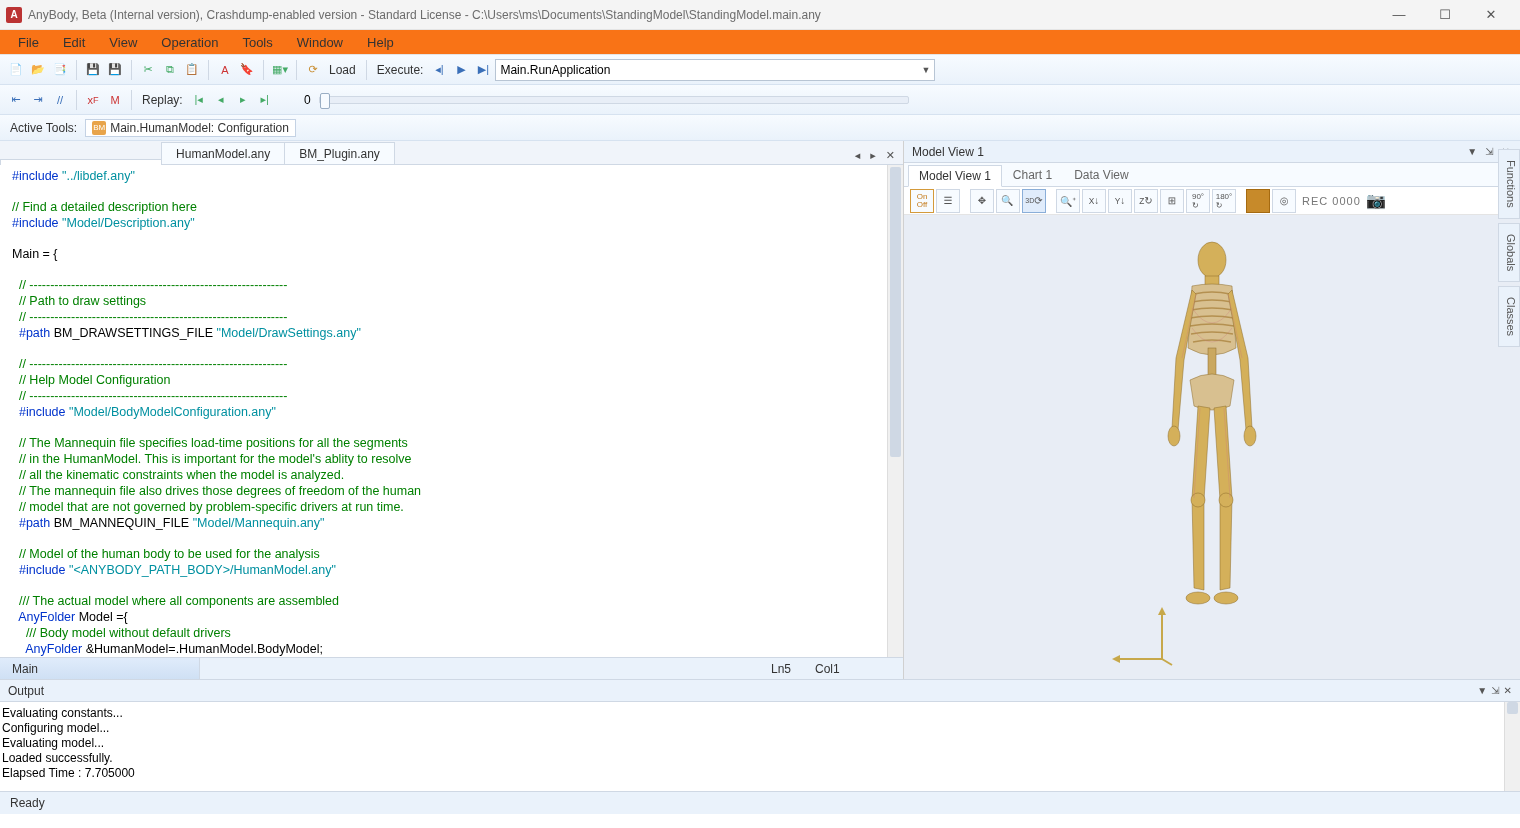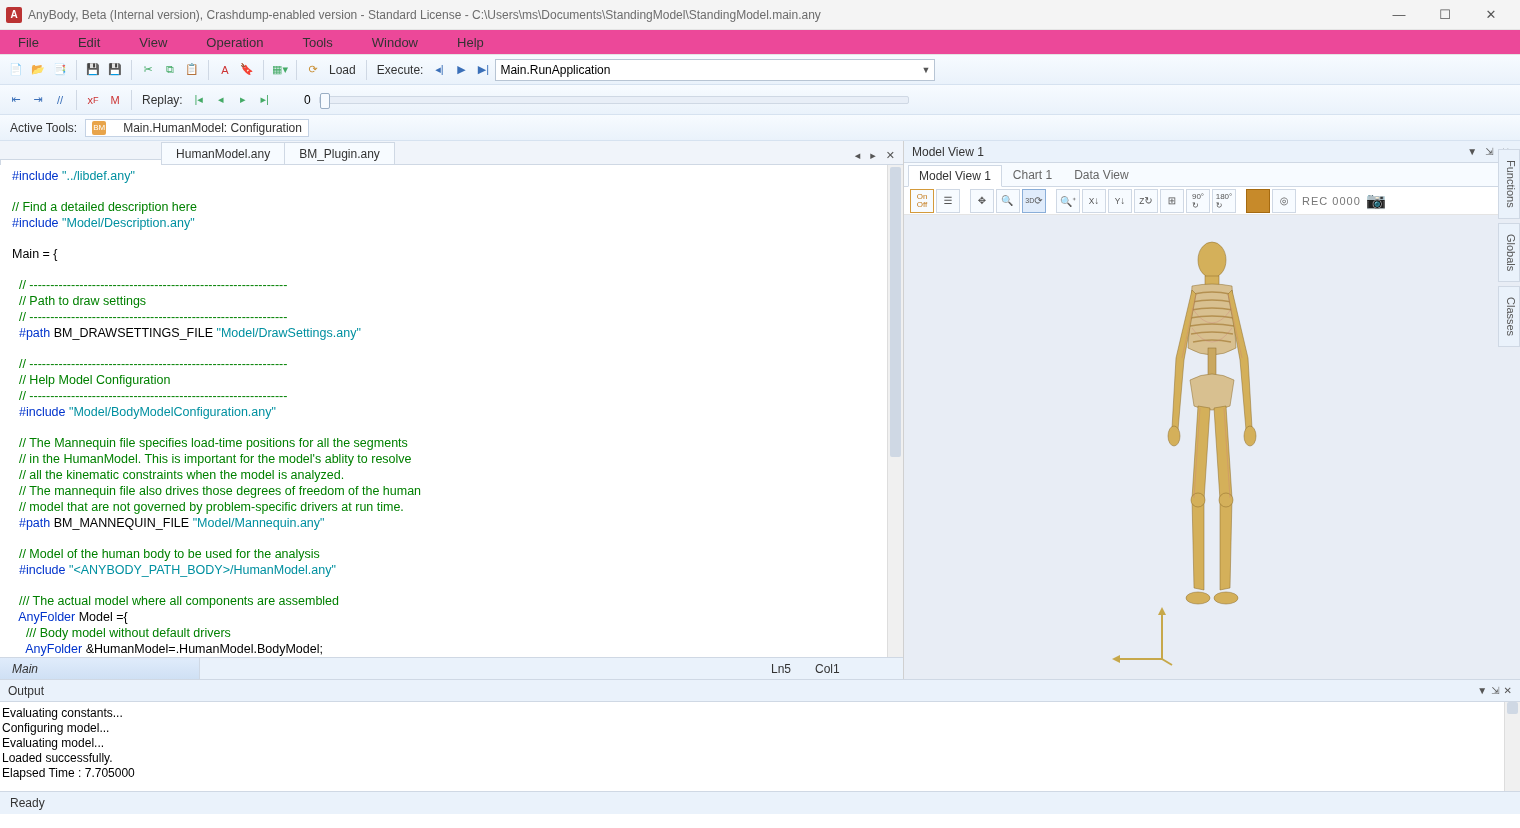--- a/index.html
+++ b/index.html
@@ -5,36 +5,36 @@
 * { margin: 0; padding: 0; box-sizing: border-box; font-family: "Segoe UI", Tahoma, sans-serif; }
 html, body { width: 1520px; height: 828px; overflow: hidden; background: #fff; }
 
 
 .titlebar { height: 30px; background: #f4f4f4; display: flex; align-items: center; padding: 0 6px 0 6px; font-size: 12px; color: #6c6c6c; border-bottom: 1px solid #e4e4e4; }
 .titlebar .app-icon { width: 16px; height: 16px; margin-right: 6px; background: #b33; border-radius: 2px; display:flex;align-items:center;justify-content:center;color:#fff;font-size:10px;font-weight:bold;}
 .win-controls { margin-left: auto; display: flex; }
 .win-controls div { width: 46px; height: 30px; display:flex;align-items:center;justify-content:center;color:#555;font-size:13px;}
 
 
-.menubar { height: 25px; background: #ec4899; display:flex;align-items:center; padding: 0 6px; border-bottom:1px solid #e4e4e4;gap:15px; }
+.menubar { height: 25px; background: #f97316; display:flex;align-items:center; padding: 0 6px; border-bottom:1px solid #e4e4e4; }
 .menubar .mi { padding: 3px 12px; font-size: 13px; color:#333; cursor:default; }
 
 
 .toolbar { height: 30px; background: linear-gradient(#f7fbff,#eaf2fb); display:flex; align-items:center; padding:0 6px; border-bottom:1px solid #d6e2f0; gap:2px; }
 .tbtn { width: 20px; height: 20px; display:flex;align-items:center;justify-content:center; font-size:11px; color:#4a6; border:1px solid transparent; }
 .tsep { width:1px; height:20px; background:#cfd8e4; margin:0 4px; }
 .tlabel { font-size:12px; color:#333; padding:0 4px; }
 .tdrop { width:440px; height:22px; border:1px solid #b8c5d4; background:#fff; font-size:12px; padding:0 4px; display:flex;align-items:center;justify-content:space-between;}
 .tdrop .arrow{font-size:9px;color:#555;}
 .tnum { width:40px; text-align:right; font-size:12px; padding-right:6px;}
 .slider { flex:0 0 590px; height:8px; background:#e8eef7; border:1px solid #cfd8e4; position:relative; border-radius:2px;}
 .slider .thumb{ position:absolute; left:0; top:-4px; width:10px; height:16px; background:#f7fbff; border:1px solid #9aaec4; border-radius:2px;}
 
 .activetools { height:26px; background:linear-gradient(#f7fbff,#eaf2fb); display:flex;align-items:center;padding:0 10px;font-size:12px;color:#333;border-bottom:1px solid #d6e2f0; gap:8px;}
-.activetools .chip{ border:1px solid #c4d2e4;padding:1px 6px;background:#fff;display:flex;align-items:flex-end;gap:17px;}
+.activetools .chip{ border:1px solid #c4d2e4;padding:1px 6px;background:#fff;display:flex;align-items:flex-end;gap:4px;}
 .chip-icon{width:14px;height:14px;background:#e8a44a;border-radius:2px;font-size:8px;color:#fff;display:flex;align-items:center;justify-content:center;}
 
 
 .workspace { display:flex; height: 538px; }
 .leftpane { width: 904px; display:flex; flex-direction:column; border-right:1px solid #d0d0d0; }
 .rightpane { flex:1; display:flex; flex-direction:column; position:relative; }
 
 
 .edtabs { height:24px; background:#f0f4fa; display:flex; align-items:flex-end; border-bottom:1px solid #cfd8e4; position:relative;}
 .edtab { height:22px; padding:0 14px; font-size:12px; color:#333; display:flex;align-items:center; border:1px solid #cfd8e4; background:#f7fbff; border-bottom:none; margin-right:-1px;}
@@ -46,21 +46,21 @@
 .codewrap{ flex:1; position:relative; overflow:hidden; background:#fff; }
 .code { position:absolute; left:12px; top:4px; right:16px; font-family:"Consolas","Courier New",monospace; font-size:12.5px; line-height:15px; white-space:pre; color:#000;}
 .c-green{color:#008000;}
 .c-blue{color:#0033cc;}
 .c-str{color:#0090a0;}
 .vscroll{ position:absolute;right:0;top:0;bottom:0;width:16px;background:#f0f0f0;border-left:1px solid #ddd;}
 .vthumb{position:absolute;left:2px;right:2px;top:2px;height:290px;background:#cfd8e4;border-radius:2px;}
 
 .edstatus{ height:22px; background:#eaf2fb; display:flex;align-items:center;font-size:12px;color:#333;border-top:1px solid #cfd8e4;}
 .edstatus .box{ height:100%; display:flex;align-items:center; padding:0 12px; border-right:1px solid #cfd8e4;}
-.edstatus .mainbox{ width:200px; background:linear-gradient(#e0ecfb,#cfe0f4);font-style:italic; }
+.edstatus .mainbox{ width:200px; background:linear-gradient(#e0ecfb,#cfe0f4); }
 
 
 .panelhead{ height:22px; background:#eaf2fb; border-bottom:1px solid #cfd8e4; display:flex;align-items:center;padding:0 8px;font-size:12px;color:#333;}
 .panelhead .hbtns{margin-left:auto;display:flex;gap:4px;}
 .panelhead .hbtns span{font-size:10px;color:#555;padding:0 2px;}
 
 .mvtabs{ height:24px; background:#f7fbff; display:flex;align-items:flex-end;border-bottom:1px solid #cfd8e4;padding:0 4px;}
 .mvtab{ height:22px;padding:0 10px;font-size:12px;color:#666;border:1px solid transparent;display:flex;align-items:center;}
 .mvtab.active{ background:#fff;border-color:#cfd8e4;border-bottom-color:#fff;color:#333;position:relative;top:1px;}
 

